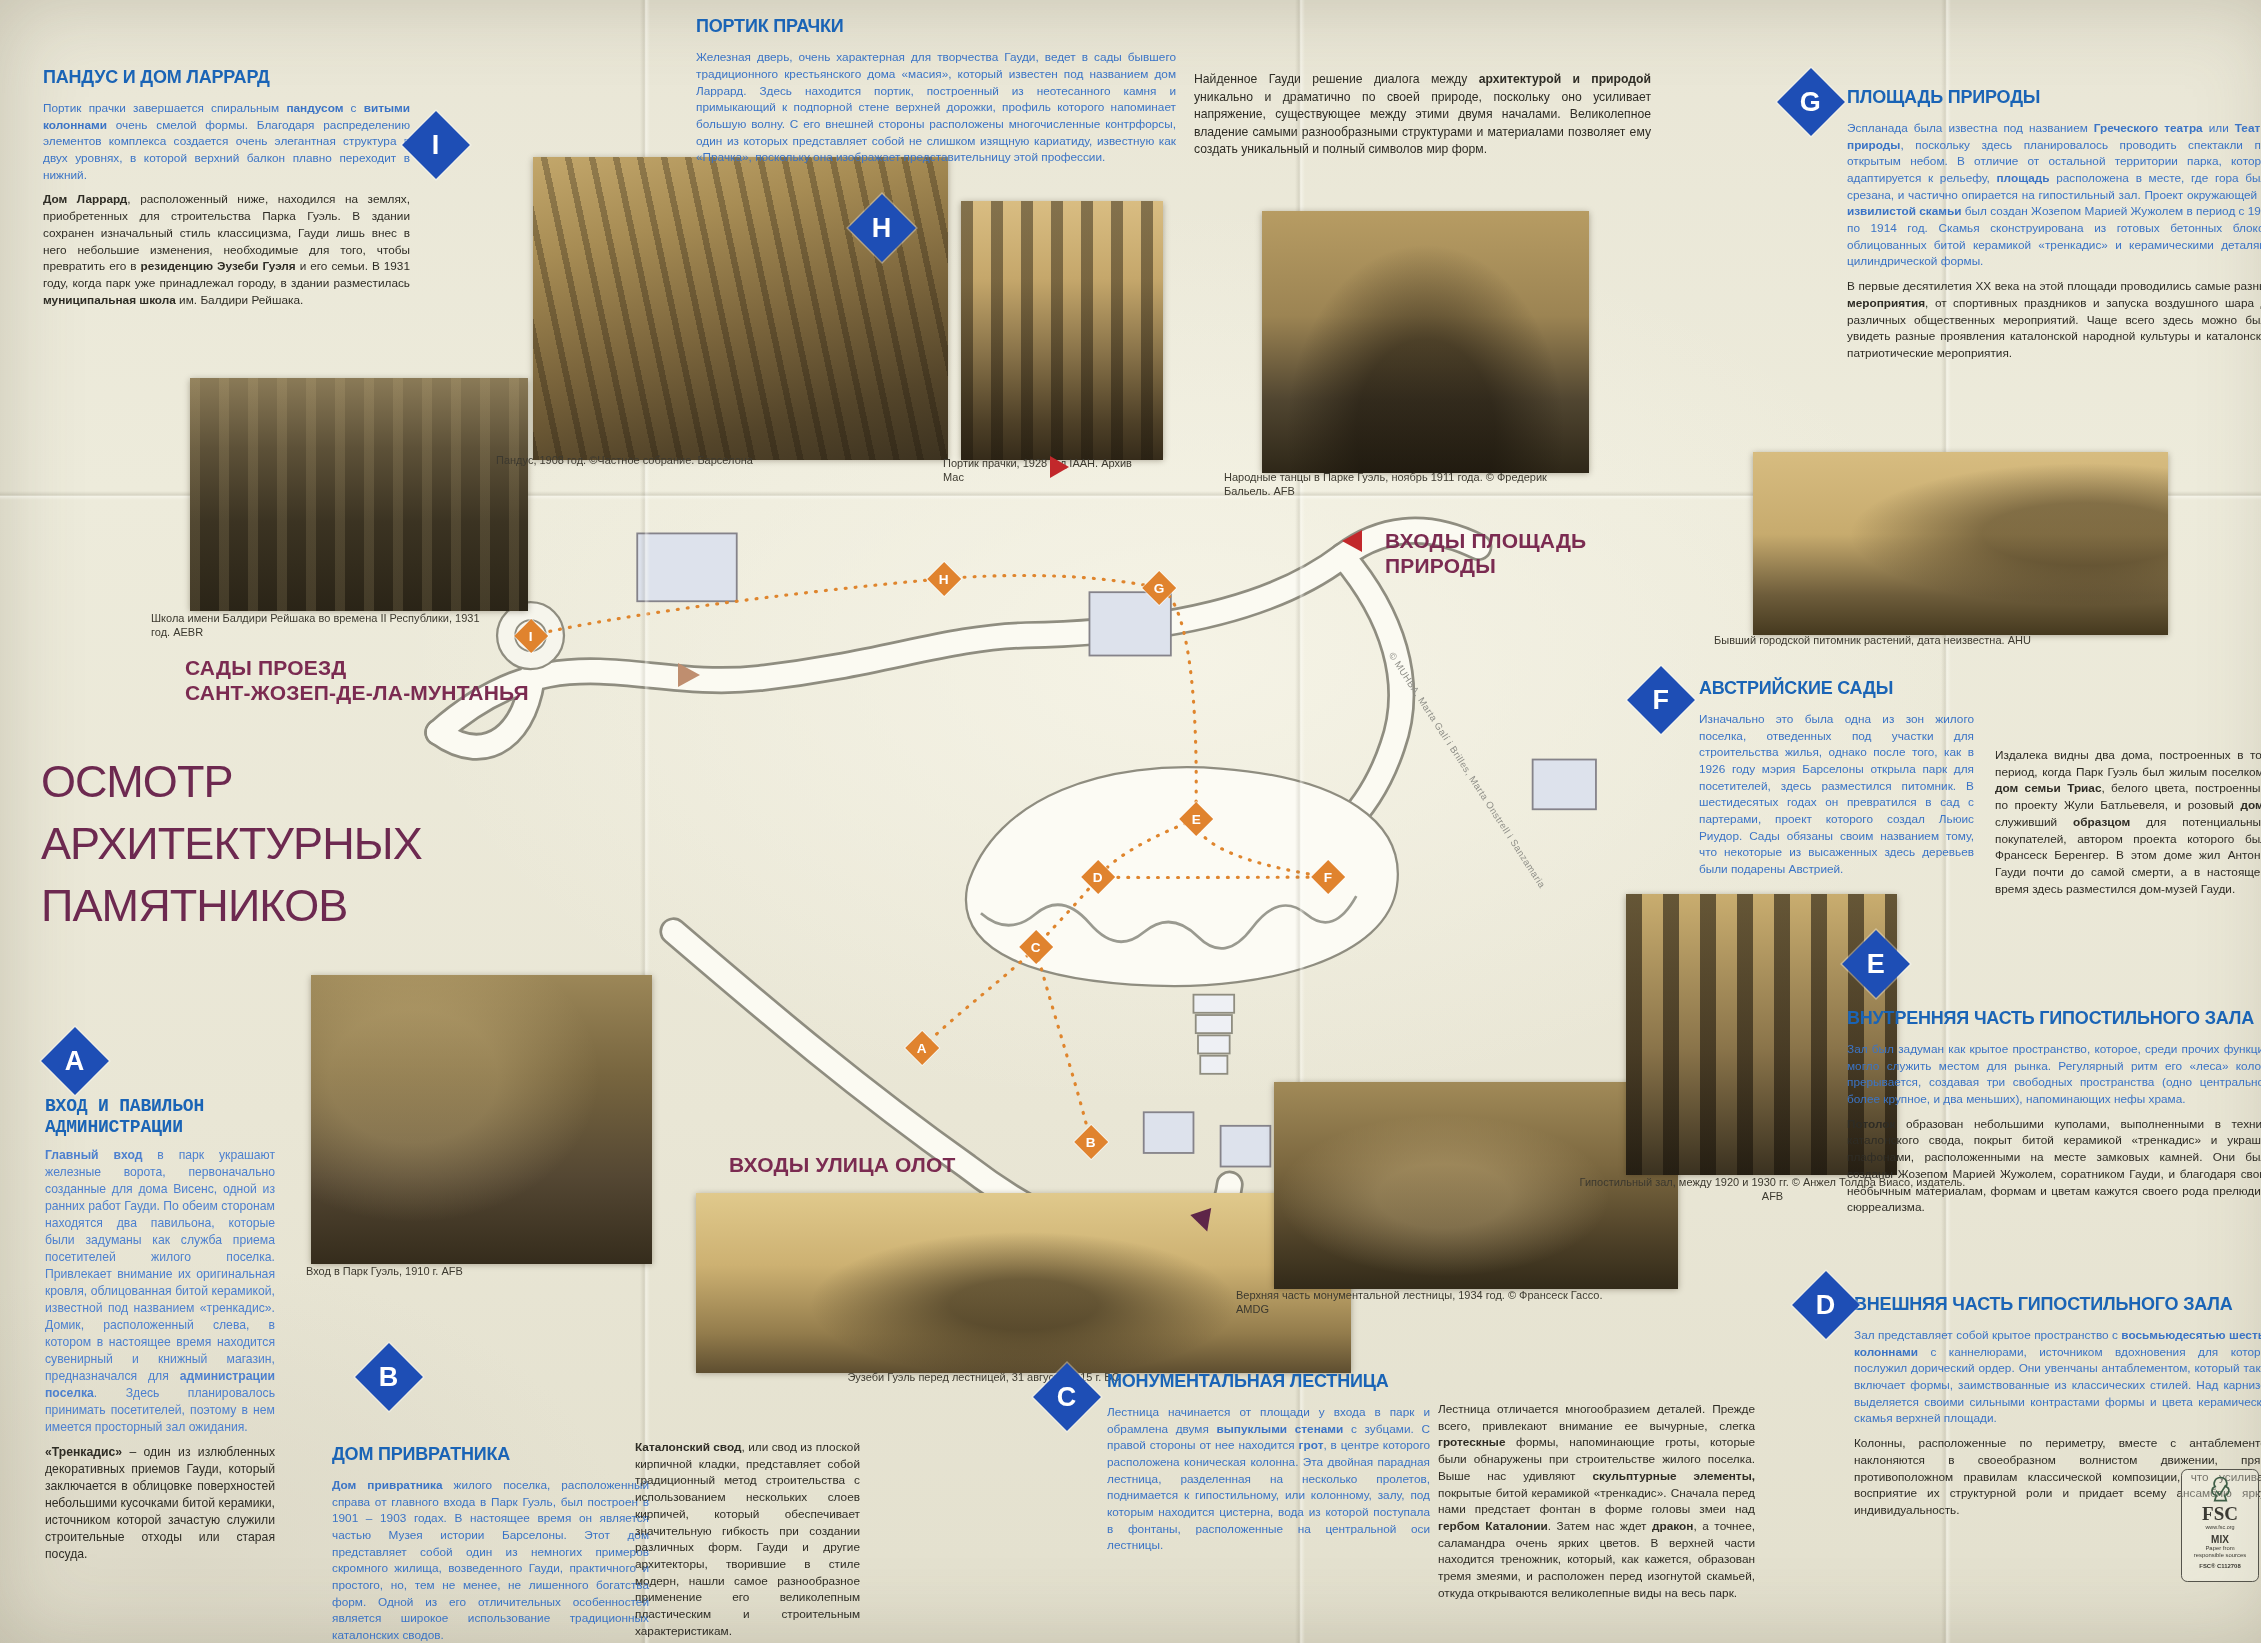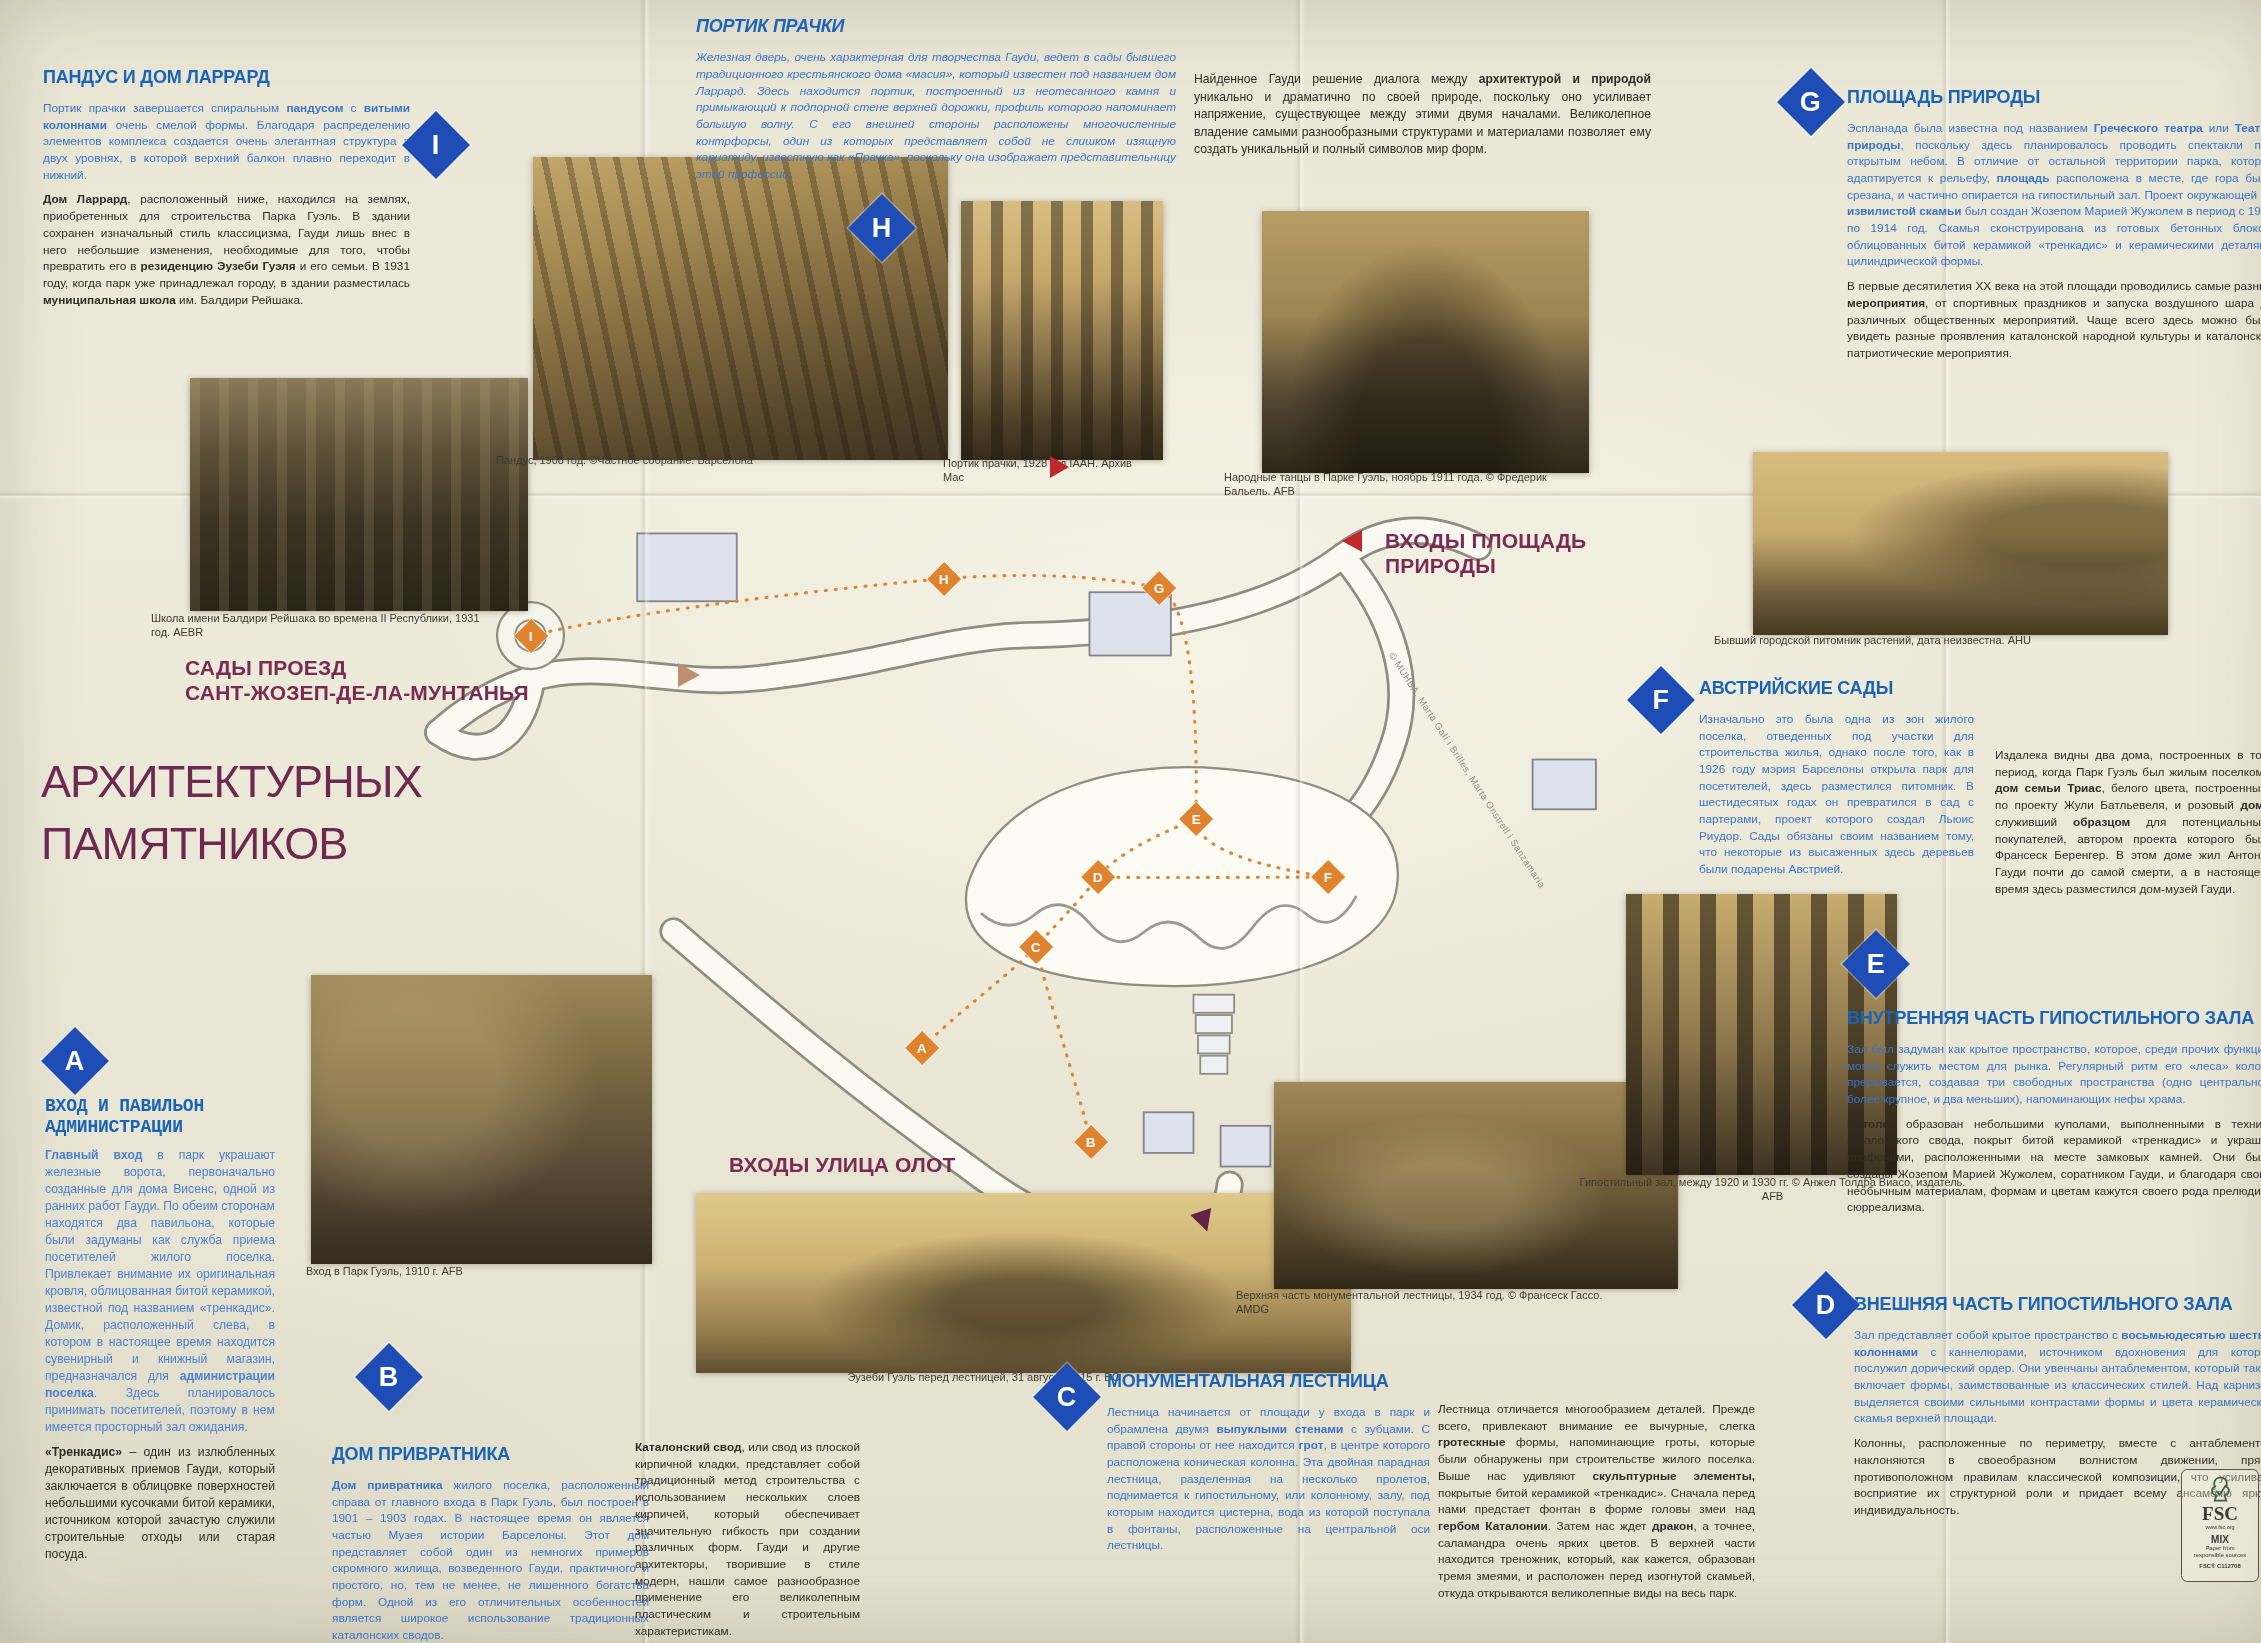--- a/index.html
+++ b/index.html
@@ -14,21 +14,21 @@
   .fold.v{top:0;height:100%;width:10px;background:linear-gradient(90deg,rgba(110,105,85,0) 0%,rgba(110,105,85,.16) 42%,rgba(255,255,250,.45) 58%,rgba(110,105,85,0) 100%);}
   .fold.h{left:0;width:100%;height:9px;background:linear-gradient(180deg,rgba(110,105,85,0) 0%,rgba(110,105,85,.18) 45%,rgba(255,255,250,.4) 60%,rgba(110,105,85,0) 100%);}
   
   .sec,.para{position:absolute;}
   .h-blue{font-size:18px;line-height:21px;color:#1a64b6;font-weight:700;margin:0 0 11.8px;letter-spacing:-0.2px;}
   .p{font-size:11.8px;line-height:16.7px;text-align:justify;margin:0 0 8.1px;}
   .pb{color:#3b74c6;}
   .pk{color:#2e2c25;}
   .b{font-weight:700;}
   #sec-pandus{left:43px;top:67px;width:367px;}
-  #sec-portik{left:696px;top:16.3px;width:480px;font-style:italic;}
+  #sec-portik{left:696px;top:16.3px;width:480px;}
   #para-intro{left:1194px;top:71px;width:457px;}
   #para-intro .p{font-size:12.2px;line-height:17.6px;}
   #sec-g{left:1847px;top:87px;width:427px;}
   #sec-f{left:1699px;top:678px;width:275px;}
   #para-f2{left:1995px;top:747px;width:272px;}
   #sec-e{left:1847px;top:1008px;width:427px;}
   #sec-d{left:1854px;top:1294px;width:421px;}
   #sec-a{left:45px;top:1096px;width:230px;}
   #sec-a .p{font-size:12.2px;line-height:17px;}
   #sec-a .pb{color:#4d80cf;}
@@ -185,20 +185,21 @@
   <div class="cap" id="cap-school">Школа имени Балдири Рейшака во времена II Республики, 1931 год. AEBR</div>
   <div class="cap" id="cap-portik">Портик прачки, 1928 год IAAH. Архив Мас</div>
   <div class="cap" id="cap-dances">Народные танцы в Парке Гуэль, ноябрь 1911 года. © Фредерик Бальель. AFB</div>
   <div class="cap" id="cap-nursery">Бывший городской питомник растений, дата неизвестна. AHU</div>
   <div class="cap" id="cap-entrance">Вход в Парк Гуэль, 1910 г. AFB</div>
   <div class="cap" id="cap-eusebi">Эузеби Гуэль перед лестницей, 31 августа 1915 г. BC</div>
   <div class="cap" id="cap-stairtop">Верхняя часть монументальной лестницы, 1934 год. © Франсеск Гассо. AMDG</div>
   <div class="cap" id="cap-hypostyle">Гипостильный зал, между 1920 и 1930 гг. © Анжел Толдра Виасо, издатель. AFB</div>
 
   <header id="title-block">
+    <div class="title-sub">ОСМОТР</div>
     <div class="title-sub">АРХИТЕКТУРНЫХ</div>
     <div class="title-sub">ПАМЯТНИКОВ</div>
   </header>
 
   <section class="sec" id="sec-pandus">
     <h2 class="h-blue">ПАНДУС И ДОМ ЛАРРАРД</h2>
     <p class="p pb"><span>Портик прачки завершается спиральным </span><span class="b">пандусом</span><span> с </span><span class="b">витыми колоннами</span><span> очень смелой формы. Благодаря распределению элементов комплекса создается очень элегантная структура в двух уровнях, в которой верхний балкон плавно переходит в нижний.</span></p>
     <p class="p pk"><span class="b">Дом Ларрард</span><span>, расположенный ниже, находился на землях, приобретенных для строительства Парка Гуэль. В здании сохранен изначальный стиль классицизма, Гауди лишь внес в него небольшие изменения, необходимые для того, чтобы превратить его в </span><span class="b">резиденцию Эузеби Гуэля</span><span> и его семьи. В 1931 году, когда парк уже принадлежал городу, в здании разместилась </span><span class="b">муниципальная школа</span><span> им. Балдири Рейшака.</span></p>
   </section>
 

